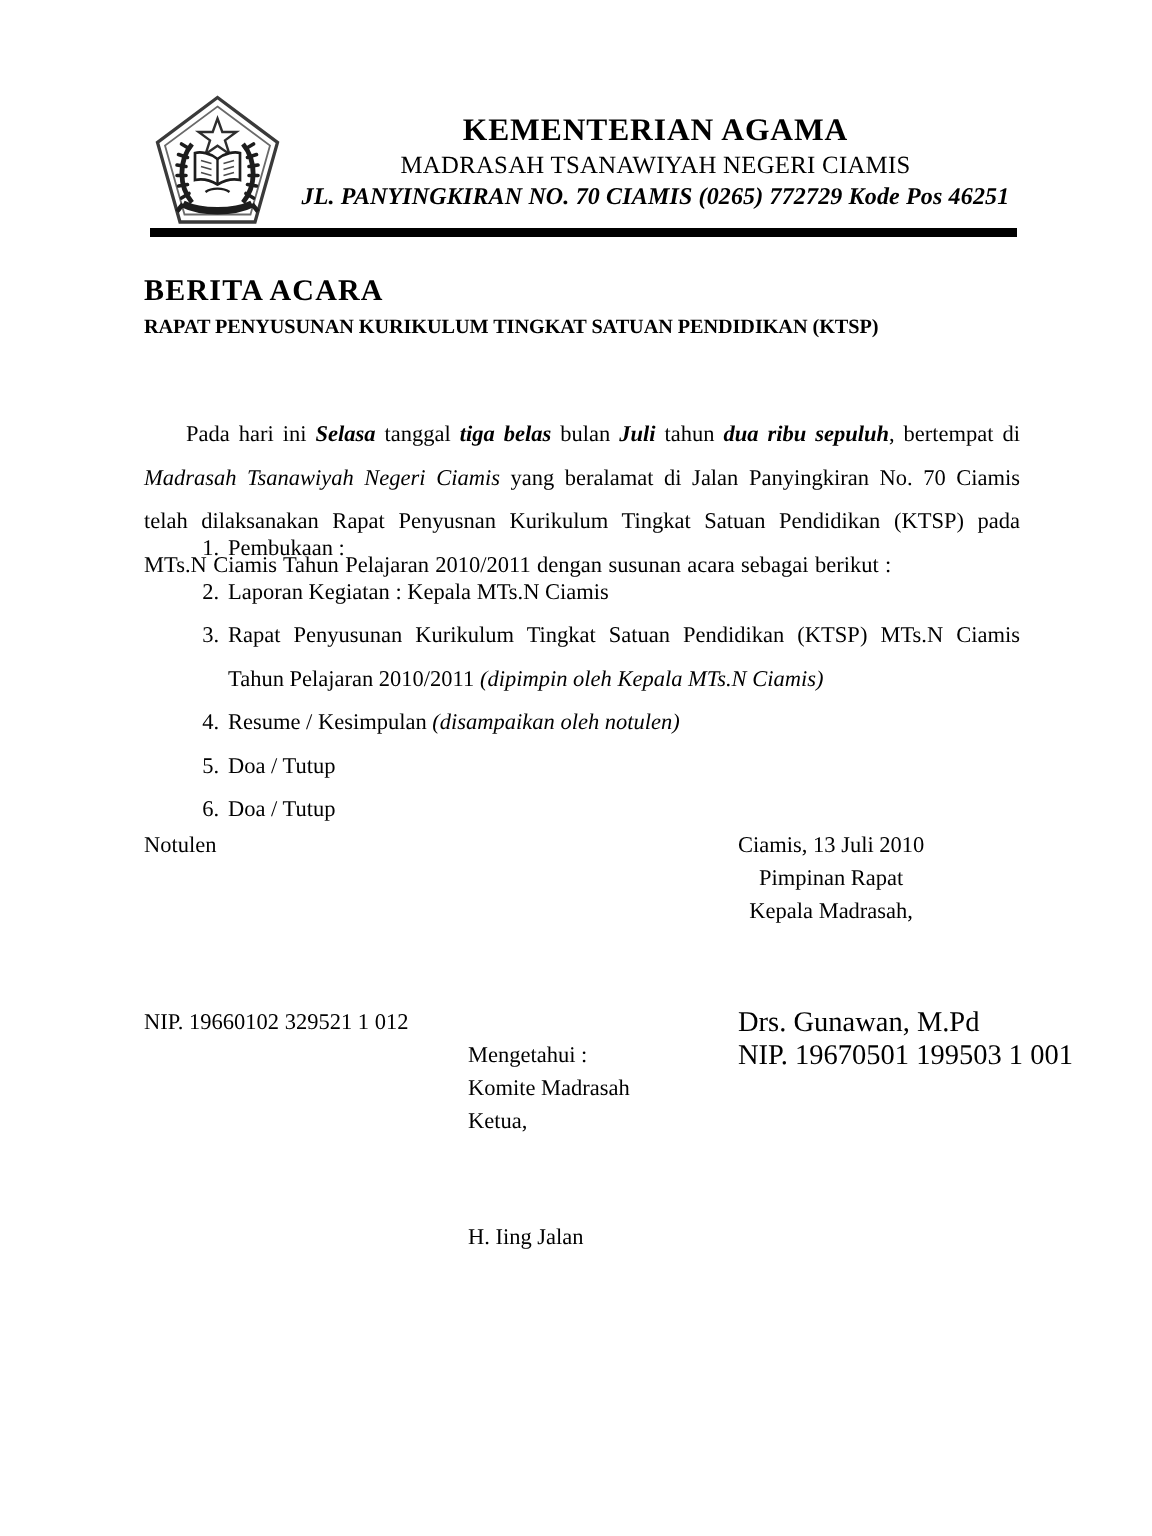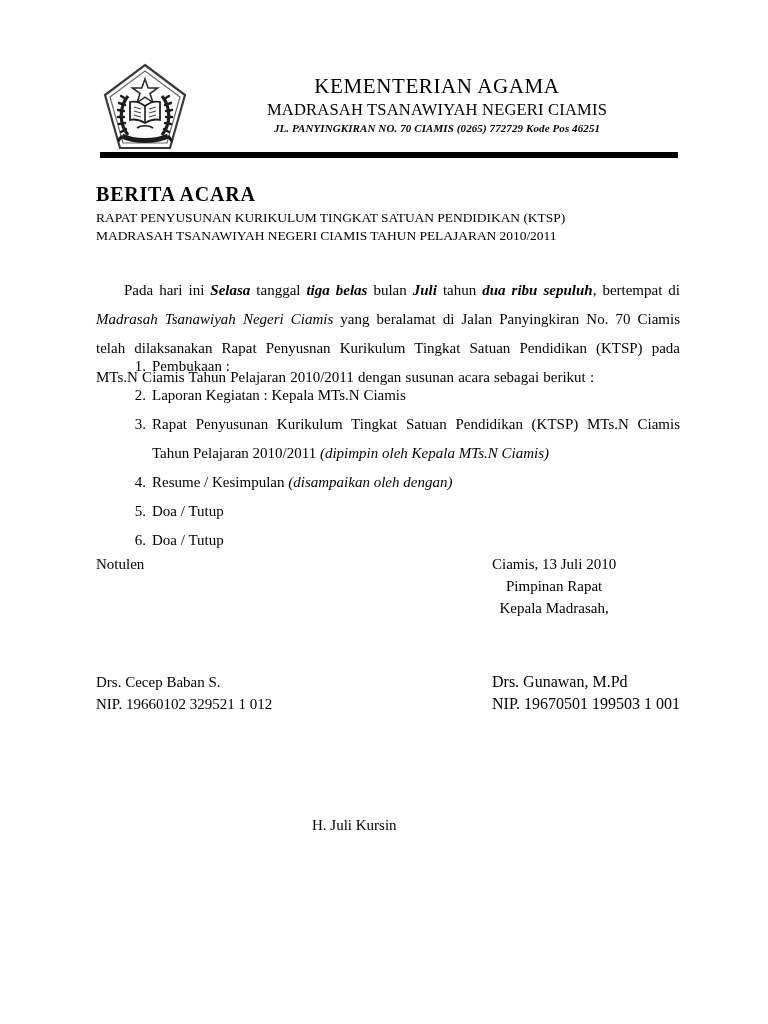--- a/index.html
+++ b/index.html
@@ -42,32 +42,32 @@
 
   .letterhead-text {
     position: absolute;
     left: 96px;
     top: 16px;
     width: 490px;
     text-align: center;
   }
   .lh-line1 {
     font-size: 21px;
-    font-weight: normal;
+    font-weight: bold;
     letter-spacing: 0.6px;
     line-height: 1.18;
   }
   .lh-line2 {
     font-size: 16.5px;
     line-height: 1.25;
     letter-spacing: 0.2px;
     margin-top: 1px;
   }
   .lh-line3 {
-    font-size: 11px;
+    font-size: 16px;
     font-weight: bold;
     font-style: italic;
     letter-spacing: 0.1px;
     line-height: 1.25;
     margin-top: 2px;
   }
 
   .header-rule {
     position: absolute;
     left: 100px;
@@ -87,21 +87,21 @@
   }
   .doc-title .main {
     font-size: 20px;
     font-weight: bold;
     letter-spacing: 0.8px;
     line-height: 1.2;
   }
   .doc-title .sub1,
   .doc-title .sub2 {
     font-size: 13.5px;
-    font-weight: normal;
+    font-weight: bold;
     letter-spacing: -0.05px;
     line-height: 1.35;
   }
   .doc-title .sub1 { margin-top: 3px; }
 
   
   .body-para {
     position: absolute;
     left: 96px;
     top: 248px;
@@ -161,21 +161,21 @@
     position: absolute;
     left: 96px;
     top: 671px;
     font-size: 15px;
     line-height: 22px;
   }
   .sig-right {
     position: absolute;
     left: 492px;
     top: 671px;
-    font-size: 16px;
+    font-size: 19px;
     line-height: 22px;
   }
   .sig-center {
     position: absolute;
     left: 312px;
     top: 693px;
     font-size: 15px;
     line-height: 22px;
   }
   .sig-center-name {
@@ -223,66 +223,69 @@
       <div class="lh-line2">MADRASAH TSANAWIYAH NEGERI CIAMIS</div>
       <div class="lh-line3">JL. PANYINGKIRAN NO. 70 CIAMIS  (0265) 772729 Kode Pos 46251</div>
     </div>
   </div>
 
   <div class="header-rule"></div>
 
   <div class="doc-title">
     <div class="main">BERITA ACARA</div>
     <div class="sub1">RAPAT  PENYUSUNAN KURIKULUM TINGKAT SATUAN PENDIDIKAN (KTSP)</div>
-    <div class="sub2">MADRASAH TSANAWIYAH NEGERI CIAMIS TAHUN PELAJARAN 2010/2011</div>
   </div>
 
   <p class="body-para"><span>Pada hari ini </span><span class="bi">Selasa</span><span> tanggal </span><span class="bi">tiga belas</span><span>  bulan </span><span class="bi">Juli</span><span>  tahun </span><span class="bi">dua ribu sepuluh</span><span>, bertempat di </span><i>Madrasah Tsanawiyah Negeri Ciamis</i><span> yang beralamat di Jalan Panyingkiran  No. 70 Ciamis telah dilaksanakan Rapat Penyusnan   Kurikulum Tingkat Satuan Pendidikan (KTSP)  pada MTs.N Ciamis Tahun Pelajaran 2010/2011 dengan susunan acara sebagai berikut :</span></p>
 
   <div class="agenda">
     <div class="agenda-item">
       <span class="num">1.</span>
       <span class="txt"><span>Pembukaan :</span><i></i></span>
     </div>
     <div class="agenda-item">
       <span class="num">2.</span>
       <span class="txt"><span>Laporan Kegiatan : Kepala MTs.N Ciamis</span><i></i></span>
     </div>
     <div class="agenda-item">
       <span class="num">3.</span>
       <span class="txt"><span>Rapat  Penyusunan  Kurikulum  Tingkat  Satuan  Pendidikan  (KTSP)   MTs.N  Ciamis  Tahun Pelajaran  2010/2011 </span><i>(dipimpin oleh Kepala MTs.N Ciamis)</i></span>
     </div>
     <div class="agenda-item">
       <span class="num">4.</span>
-      <span class="txt"><span>Resume / Kesimpulan </span><i>(disampaikan oleh dengan)</i></span>
+      <span class="txt"><span>Resume / Kesimpulan </span><i>(disampaikan oleh notulen)</i></span>
     </div>
     <div class="agenda-item">
       <span class="num">5.</span>
       <span class="txt"><span>Doa / Tutup</span><i></i></span>
     </div>
     <div class="agenda-item">
       <span class="num">6.</span>
       <span class="txt"><span>Doa / Tutup</span><i></i></span>
     </div>
   </div>
 
   <div class="sig-notulen-label">Notulen</div>
 
   <div class="sig-date-block">
     <div>Ciamis, 13  Juli 2010</div>
     <div>Pimpinan Rapat</div>
     <div>Kepala Madrasah,</div>
   </div>
 
   <div class="sig-left">
-    <div>Drs. Cecep Baban S.</div>
     <div>NIP. 19660102 329521 1 012</div>
   </div>
 
   <div class="sig-right">
     <div>Drs. Gunawan, M.Pd</div>
     <div>NIP. 19670501 199503 1 001</div>
   </div>
 
-
-  <div class="sig-center-name">H. Juli Kursin</div>
+  <div class="sig-center">
+    <div>Mengetahui :</div>
+    <div>Komite Madrasah</div>
+    <div>Ketua,</div>
+  </div>
+
+  <div class="sig-center-name">H. Iing Jalan</div>
 
 </div>
 
 </body></html>

